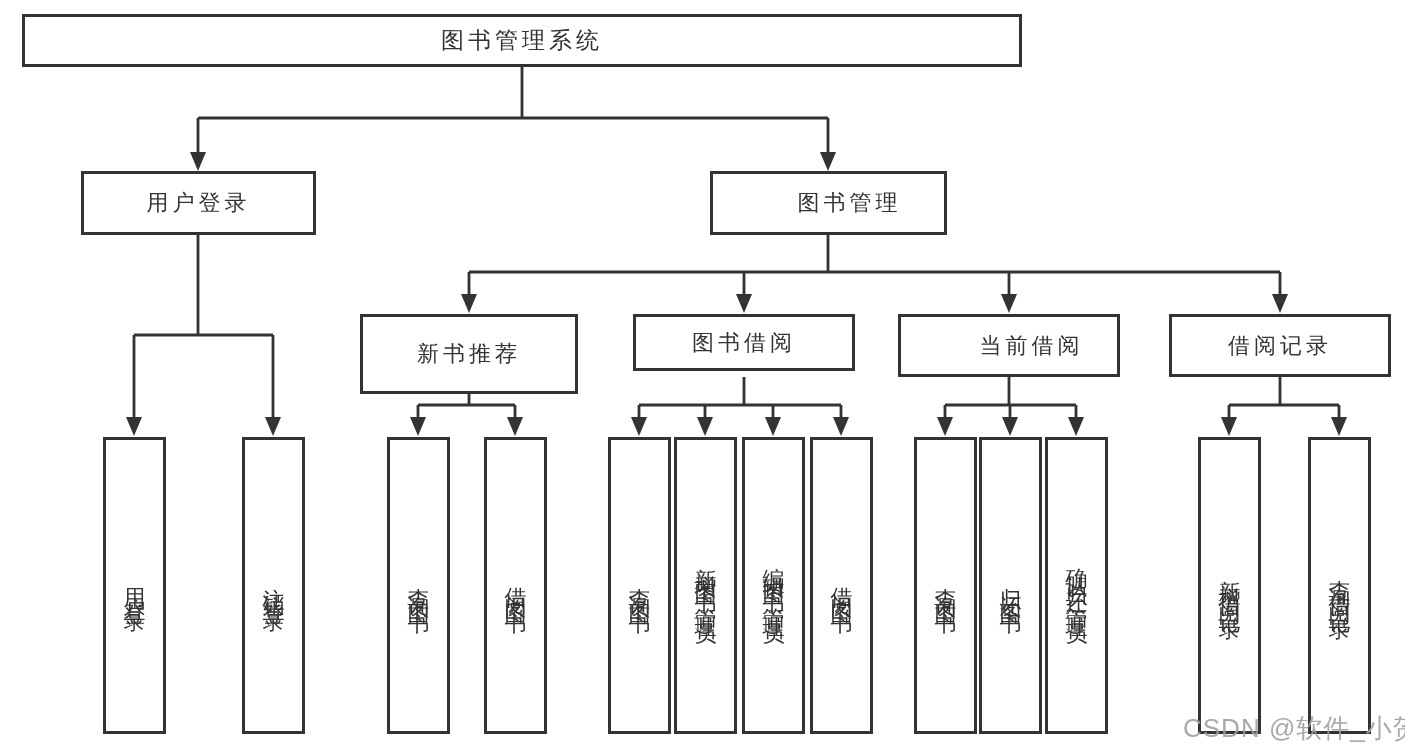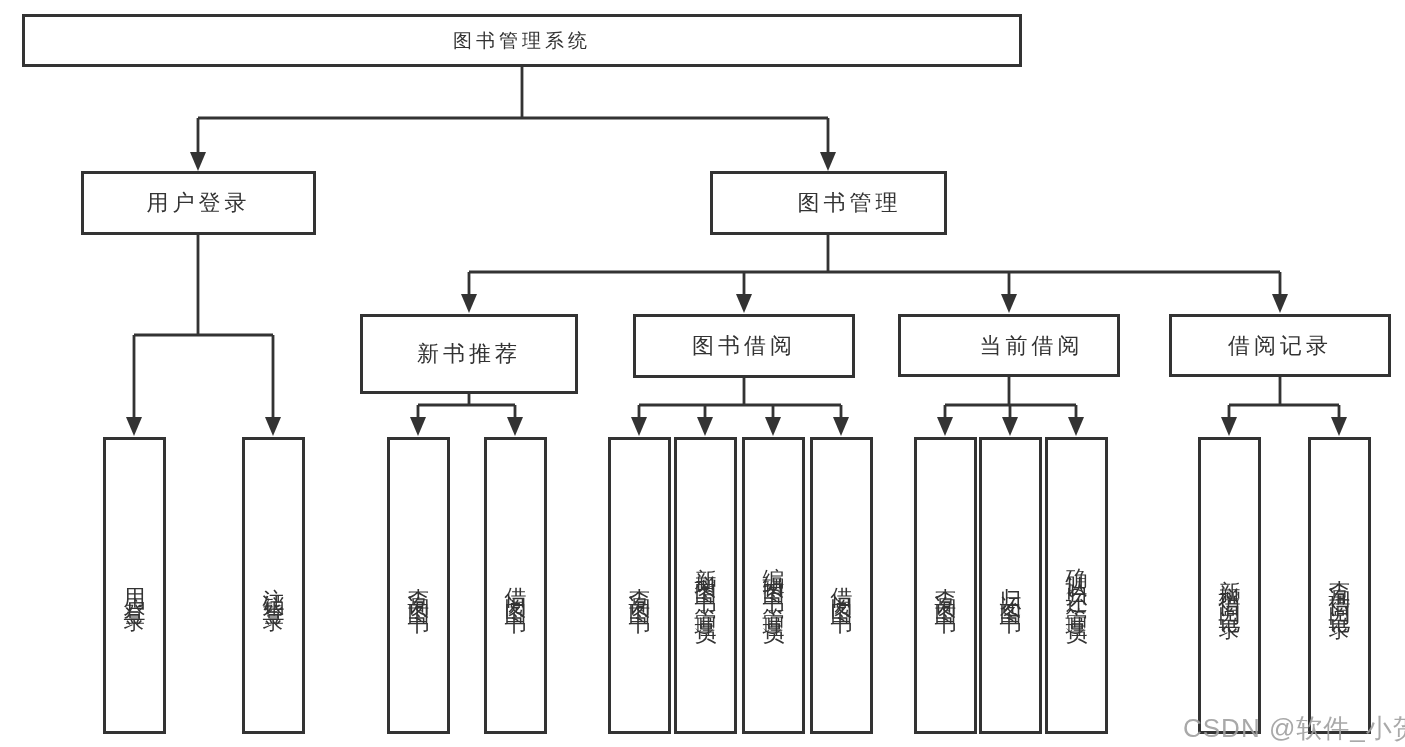--- a/index.html
+++ b/index.html
@@ -38,37 +38,37 @@
     display: flex;
     align-items: center;
     justify-content: center;
     color: #333333;
   }
   .h-label {
     font-size: 22px;
     letter-spacing: 4px;
     white-space: nowrap;
   }
-  .root .h-label { font-size: 19px; }
+  .root .h-label { font-size: 23px; }
   .v-label {
     writing-mode: vertical-rl;
     text-orientation: mixed;
     font-size: 22px;
     letter-spacing: 8px;
     line-height: 1;
     white-space: nowrap;
   }
   
   .n-root   { left: 22px;  top: 14px;  width: 1000px; height: 53px; }
   
   .n-login  { left: 81px;  top: 171px; width: 235px; height: 64px; }
   .n-mgmt   { left: 710px; top: 171px; width: 237px; height: 64px; padding-left: 42px; }
   
   .n-newbook { left: 360px;  top: 314px; width: 218px; height: 80px; }
-  .n-borrow  { left: 633px;  top: 314px; width: 222px; height: 64px; }
+  .n-borrow  { left: 633px;  top: 314px; width: 222px; height: 57px; }
   .n-current { left: 898px;  top: 314px; width: 222px; height: 63px; padding-left: 45px; }
   .n-record  { left: 1169px; top: 314px; width: 222px; height: 63px; }
   
   .leaf { top: 437px; width: 63px; height: 297px; }
   .n-l-userlogin  { left: 103px; }
   .n-l-logout     { left: 242px; }
   .n-l-query1     { left: 387px; }
   .n-l-borrow1    { left: 484px; }
   .n-l-query2     { left: 608px; }
   .n-l-addbook    { left: 674px; }

